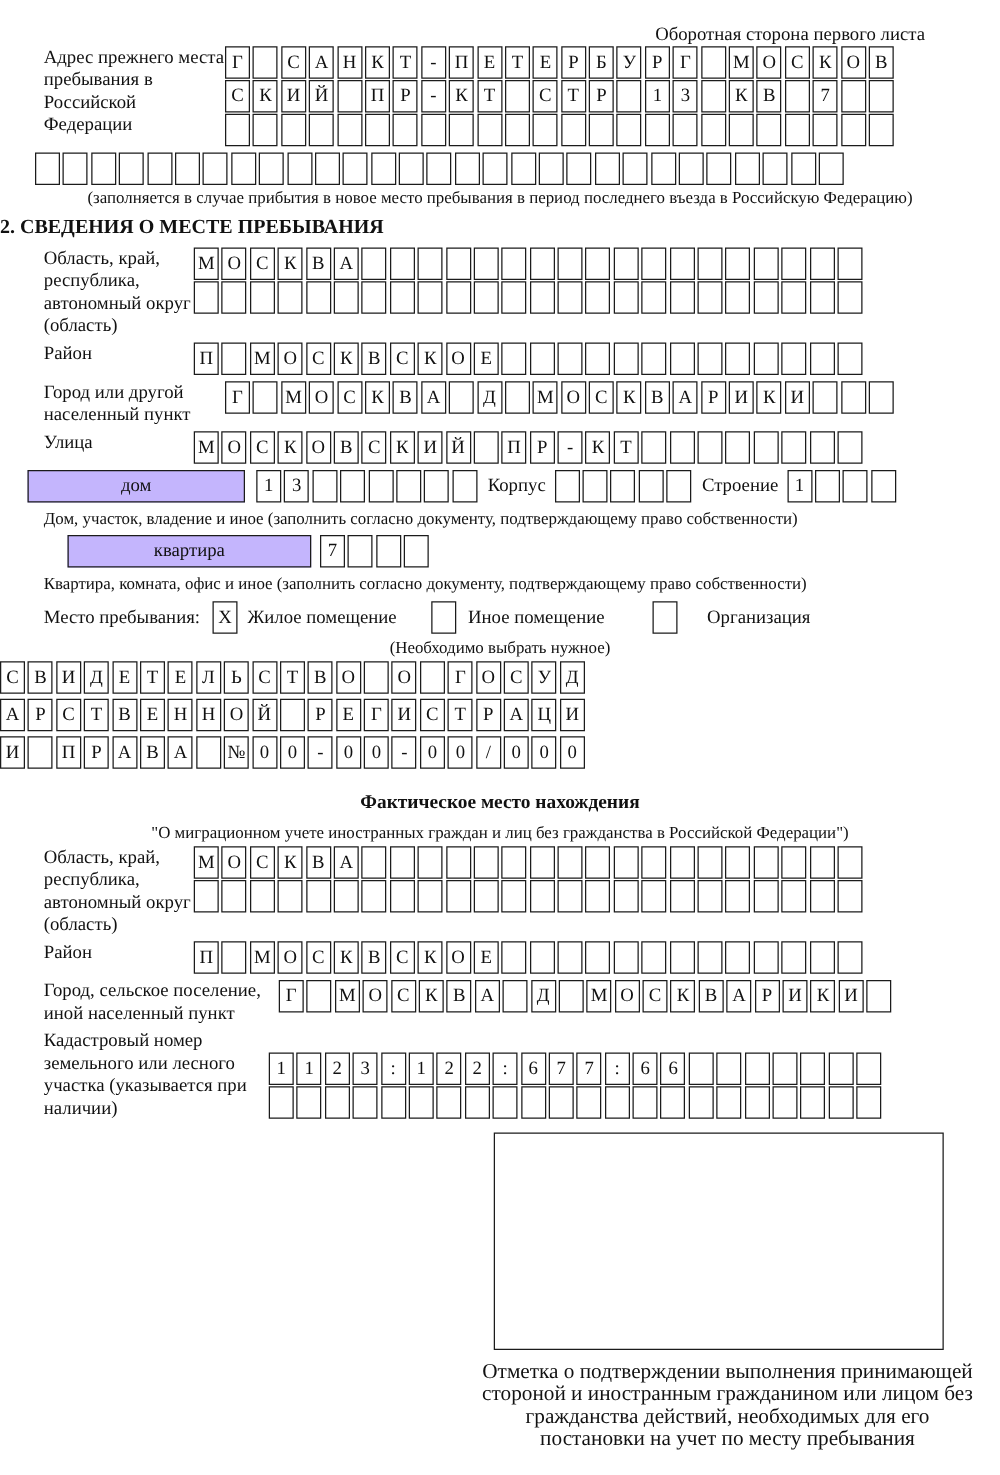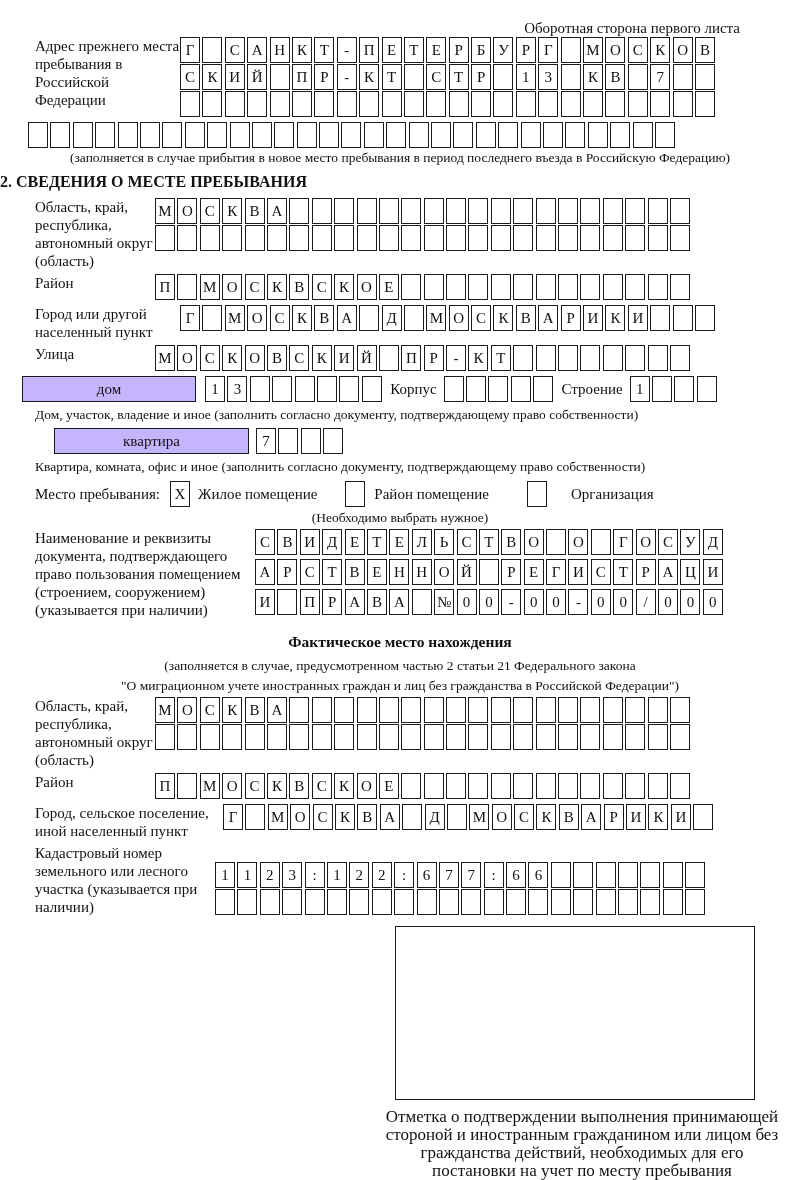--- a/index.html
+++ b/index.html
@@ -99,37 +99,35 @@
     <span class="bigbox apt-box">квартира</span>
     <span class="cells inline"><span class="cell">7</span><span class="cell"></span><span class="cell"></span><span class="cell"></span></span>
   </div>
   <div class="note left35">Квартира, комната, офис и иное (заполнить согласно документу, подтверждающему право собственности)</div>
 
   <div class="stay-row">
     <span>Место пребывания:</span>
     <span class="cell cb">X</span>
     <span>Жилое помещение</span>
     <span class="cell cb2"></span>
-    <span>Район помещение</span>
+    <span>Иное помещение</span>
     <span class="cell cb3"></span>
     <span>Организация</span>
   </div>
   <div class="note center">(Необходимо выбрать нужное)</div>
 
   <div class="frow">
-    <div class="flabel lc255">Наименование и реквизиты документа, подтверждающего право пользования помещением (строением, сооружением) (указывается при наличии)</div>
     <div class="rows doc-rows">
       <div class="cells"><span class="cell">С</span><span class="cell">В</span><span class="cell">И</span><span class="cell">Д</span><span class="cell">Е</span><span class="cell">Т</span><span class="cell">Е</span><span class="cell">Л</span><span class="cell">Ь</span><span class="cell">С</span><span class="cell">Т</span><span class="cell">В</span><span class="cell">О</span><span class="cell"></span><span class="cell">О</span><span class="cell"></span><span class="cell">Г</span><span class="cell">О</span><span class="cell">С</span><span class="cell">У</span><span class="cell">Д</span></div>
       <div class="cells"><span class="cell">А</span><span class="cell">Р</span><span class="cell">С</span><span class="cell">Т</span><span class="cell">В</span><span class="cell">Е</span><span class="cell">Н</span><span class="cell">Н</span><span class="cell">О</span><span class="cell">Й</span><span class="cell"></span><span class="cell">Р</span><span class="cell">Е</span><span class="cell">Г</span><span class="cell">И</span><span class="cell">С</span><span class="cell">Т</span><span class="cell">Р</span><span class="cell">А</span><span class="cell">Ц</span><span class="cell">И</span></div>
       <div class="cells"><span class="cell">И</span><span class="cell"></span><span class="cell">П</span><span class="cell">Р</span><span class="cell">А</span><span class="cell">В</span><span class="cell">А</span><span class="cell"></span><span class="cell">№</span><span class="cell">0</span><span class="cell">0</span><span class="cell">-</span><span class="cell">0</span><span class="cell">0</span><span class="cell">-</span><span class="cell">0</span><span class="cell">0</span><span class="cell">/</span><span class="cell">0</span><span class="cell">0</span><span class="cell">0</span></div>
     </div>
   </div>
 
   <div class="title3">Фактическое место нахождения</div>
-  <div class="note center">(заполняется в случае, предусмотренном частью 2 статьи 21 Федерального закона</div>
   <div class="note center">"О миграционном учете иностранных граждан и лиц без гражданства в Российской Федерации")</div>
 
   <div class="frow">
     <div class="flabel lc155">Область, край, республика, автономный округ (область)</div>
     <div class="rows">
       <div class="cells"><span class="cell">М</span><span class="cell">О</span><span class="cell">С</span><span class="cell">К</span><span class="cell">В</span><span class="cell">А</span><span class="cell"></span><span class="cell"></span><span class="cell"></span><span class="cell"></span><span class="cell"></span><span class="cell"></span><span class="cell"></span><span class="cell"></span><span class="cell"></span><span class="cell"></span><span class="cell"></span><span class="cell"></span><span class="cell"></span><span class="cell"></span><span class="cell"></span><span class="cell"></span><span class="cell"></span><span class="cell"></span></div>
       <div class="cells"><span class="cell"></span><span class="cell"></span><span class="cell"></span><span class="cell"></span><span class="cell"></span><span class="cell"></span><span class="cell"></span><span class="cell"></span><span class="cell"></span><span class="cell"></span><span class="cell"></span><span class="cell"></span><span class="cell"></span><span class="cell"></span><span class="cell"></span><span class="cell"></span><span class="cell"></span><span class="cell"></span><span class="cell"></span><span class="cell"></span><span class="cell"></span><span class="cell"></span><span class="cell"></span><span class="cell"></span></div>
     </div>
   </div>
 

